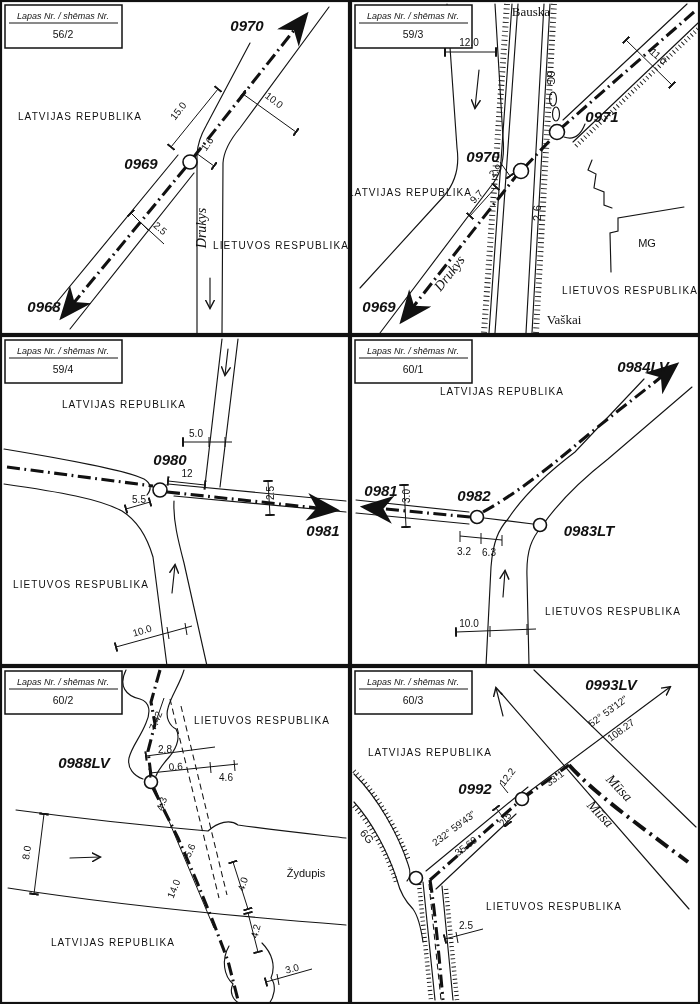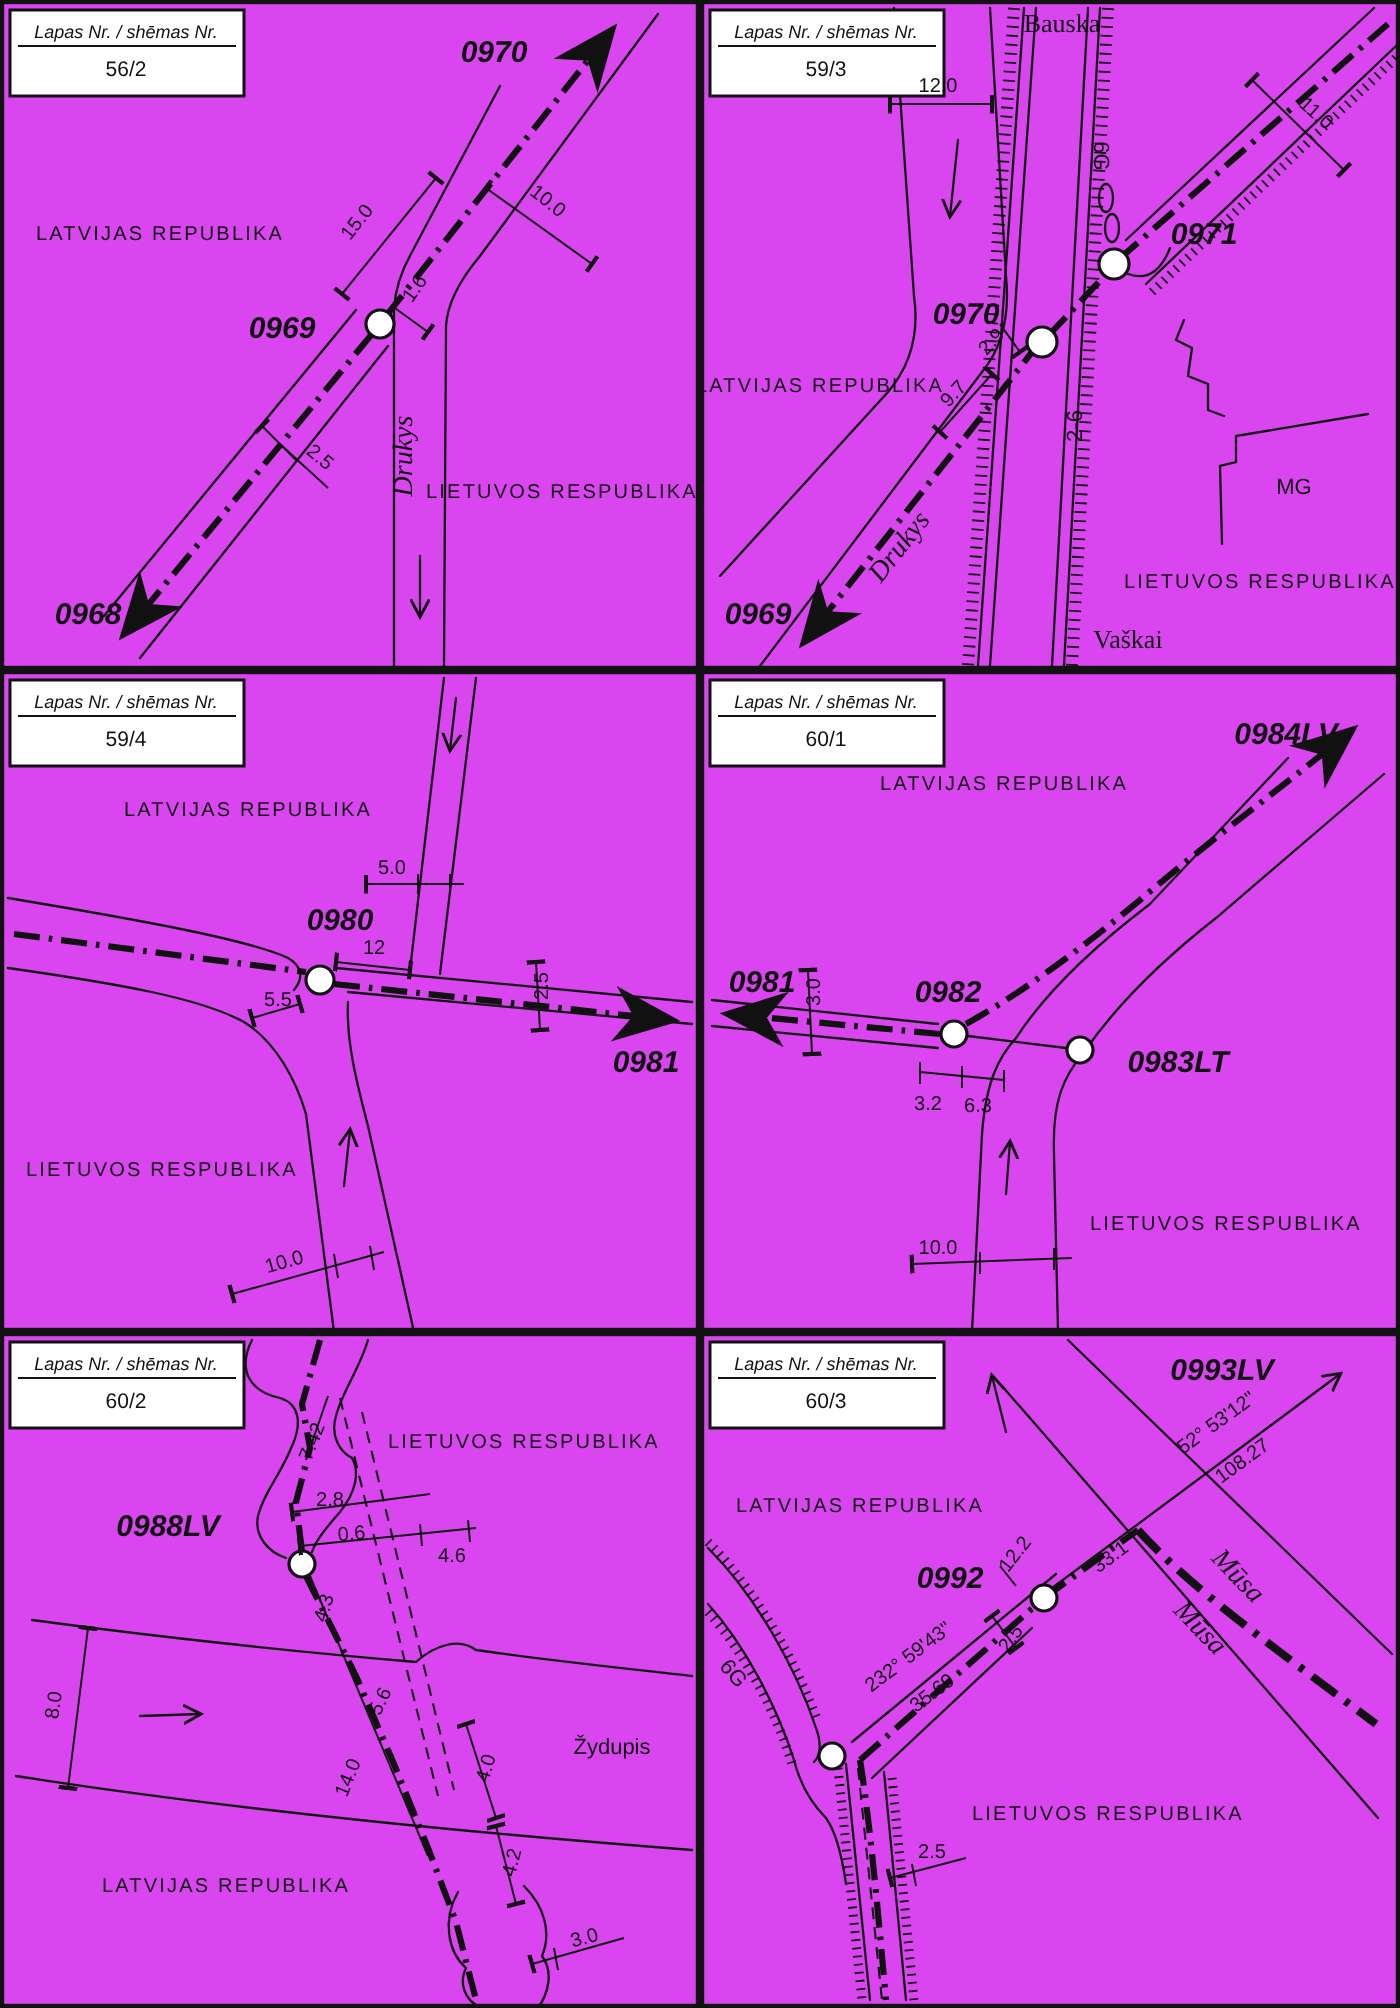--- a/index.html
+++ b/index.html
@@ -1,16 +1,16 @@
 <!DOCTYPE html>
 <html><head>
 <meta charset="utf-8">
 <style>
   html,body{margin:0;padding:0;background:#e8e8e4;}
-  .page{width:700px;height:1004px;margin:0 auto;background:#d946ef;display:grid;
+  .page{width:700px;height:1004px;margin:0 auto;background:#ffffff;display:grid;
         grid-template-columns:350px 350px;grid-template-rows:335px 331px 338px;}
   .panel{position:relative;}
   .panel svg{display:block;width:100%;height:100%;}
   .defs{position:absolute;width:0;height:0;}
   
   .ln{stroke:#141414;stroke-width:1.15;fill:none;stroke-linecap:round;}
   .bd{stroke:#111;stroke-width:3.1;fill:none;stroke-dasharray:13 4.5 1.8 4.5;}
   .bdx{stroke:#111;stroke-width:4;fill:none;stroke-dasharray:15 5.5 2.5 5.5;}
   .dsh{stroke:#141414;stroke-width:1.05;fill:none;stroke-dasharray:6 4;}
   .ht{stroke:#141414;stroke-width:6;fill:none;stroke-dasharray:0.9 3.6;}

